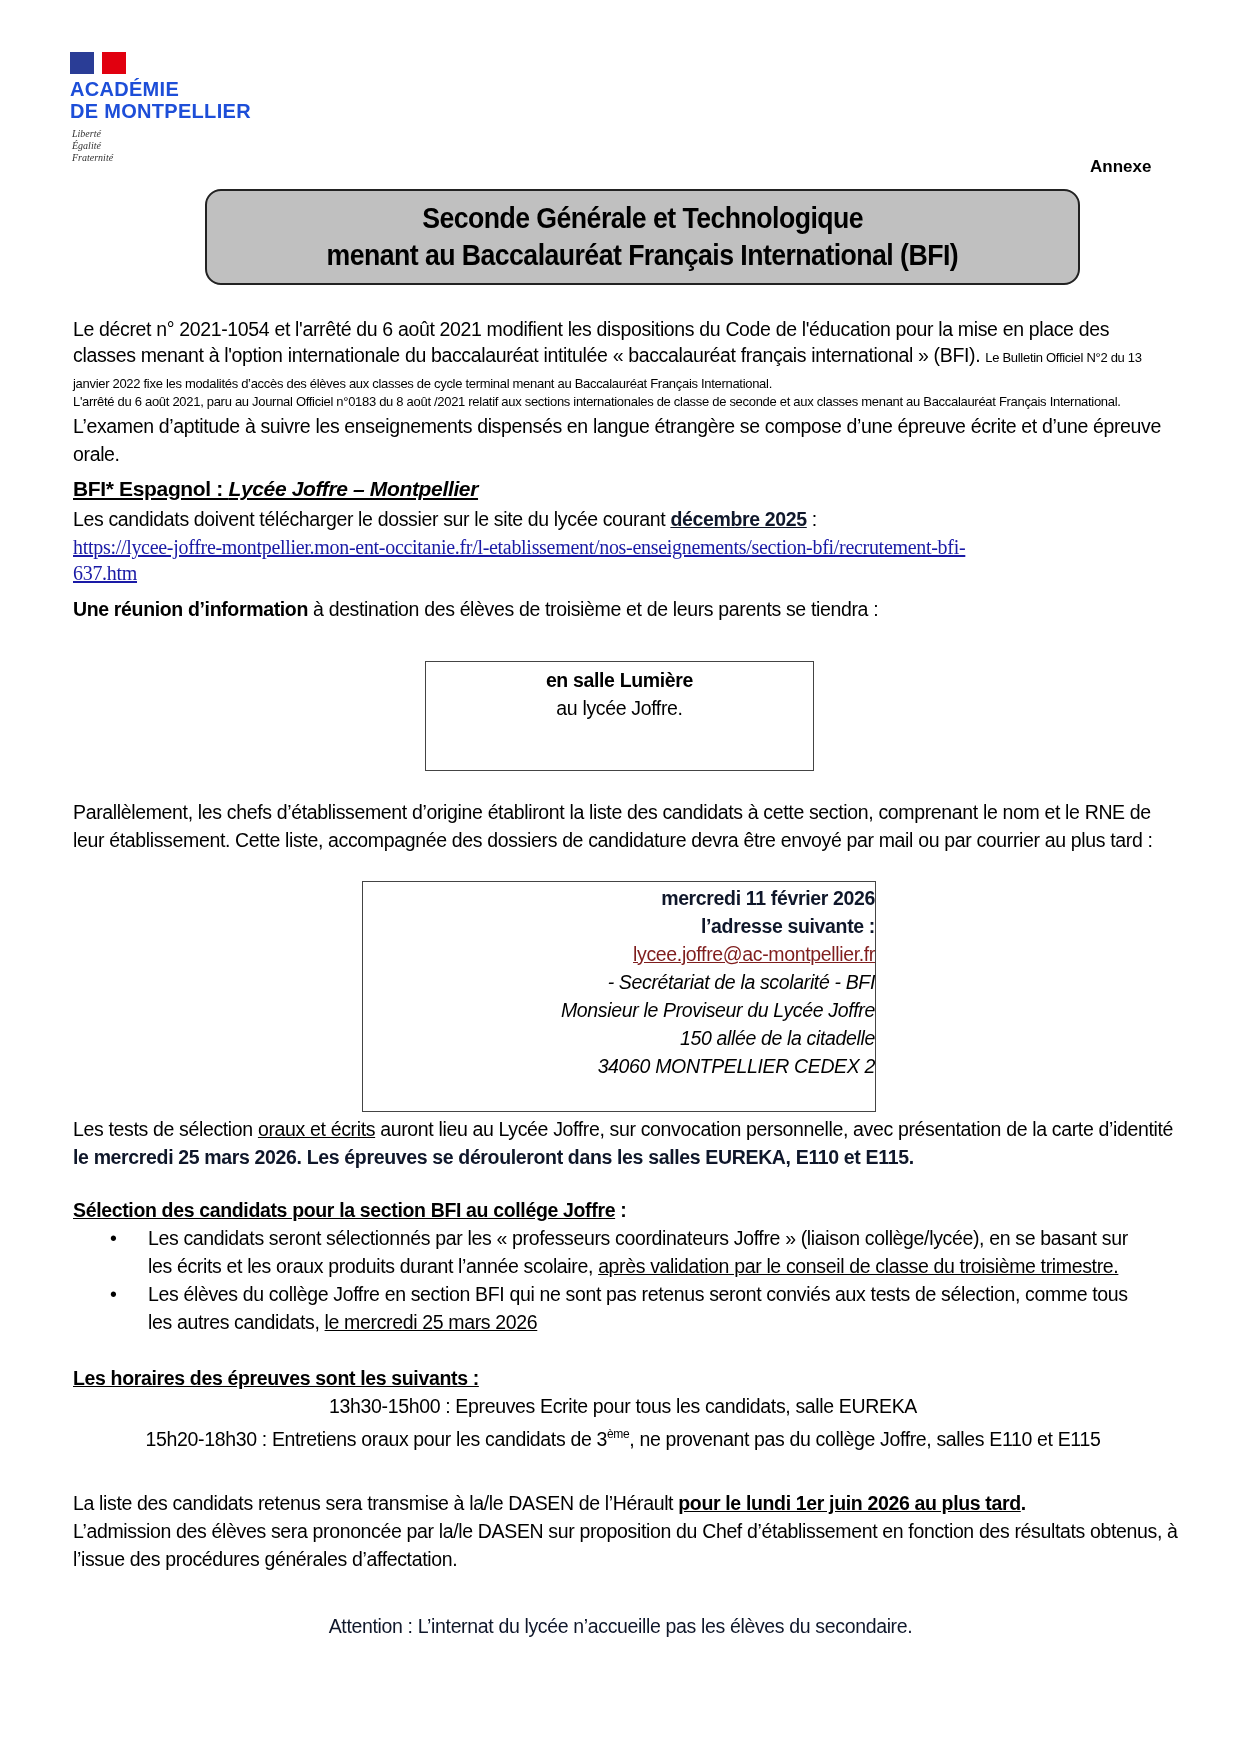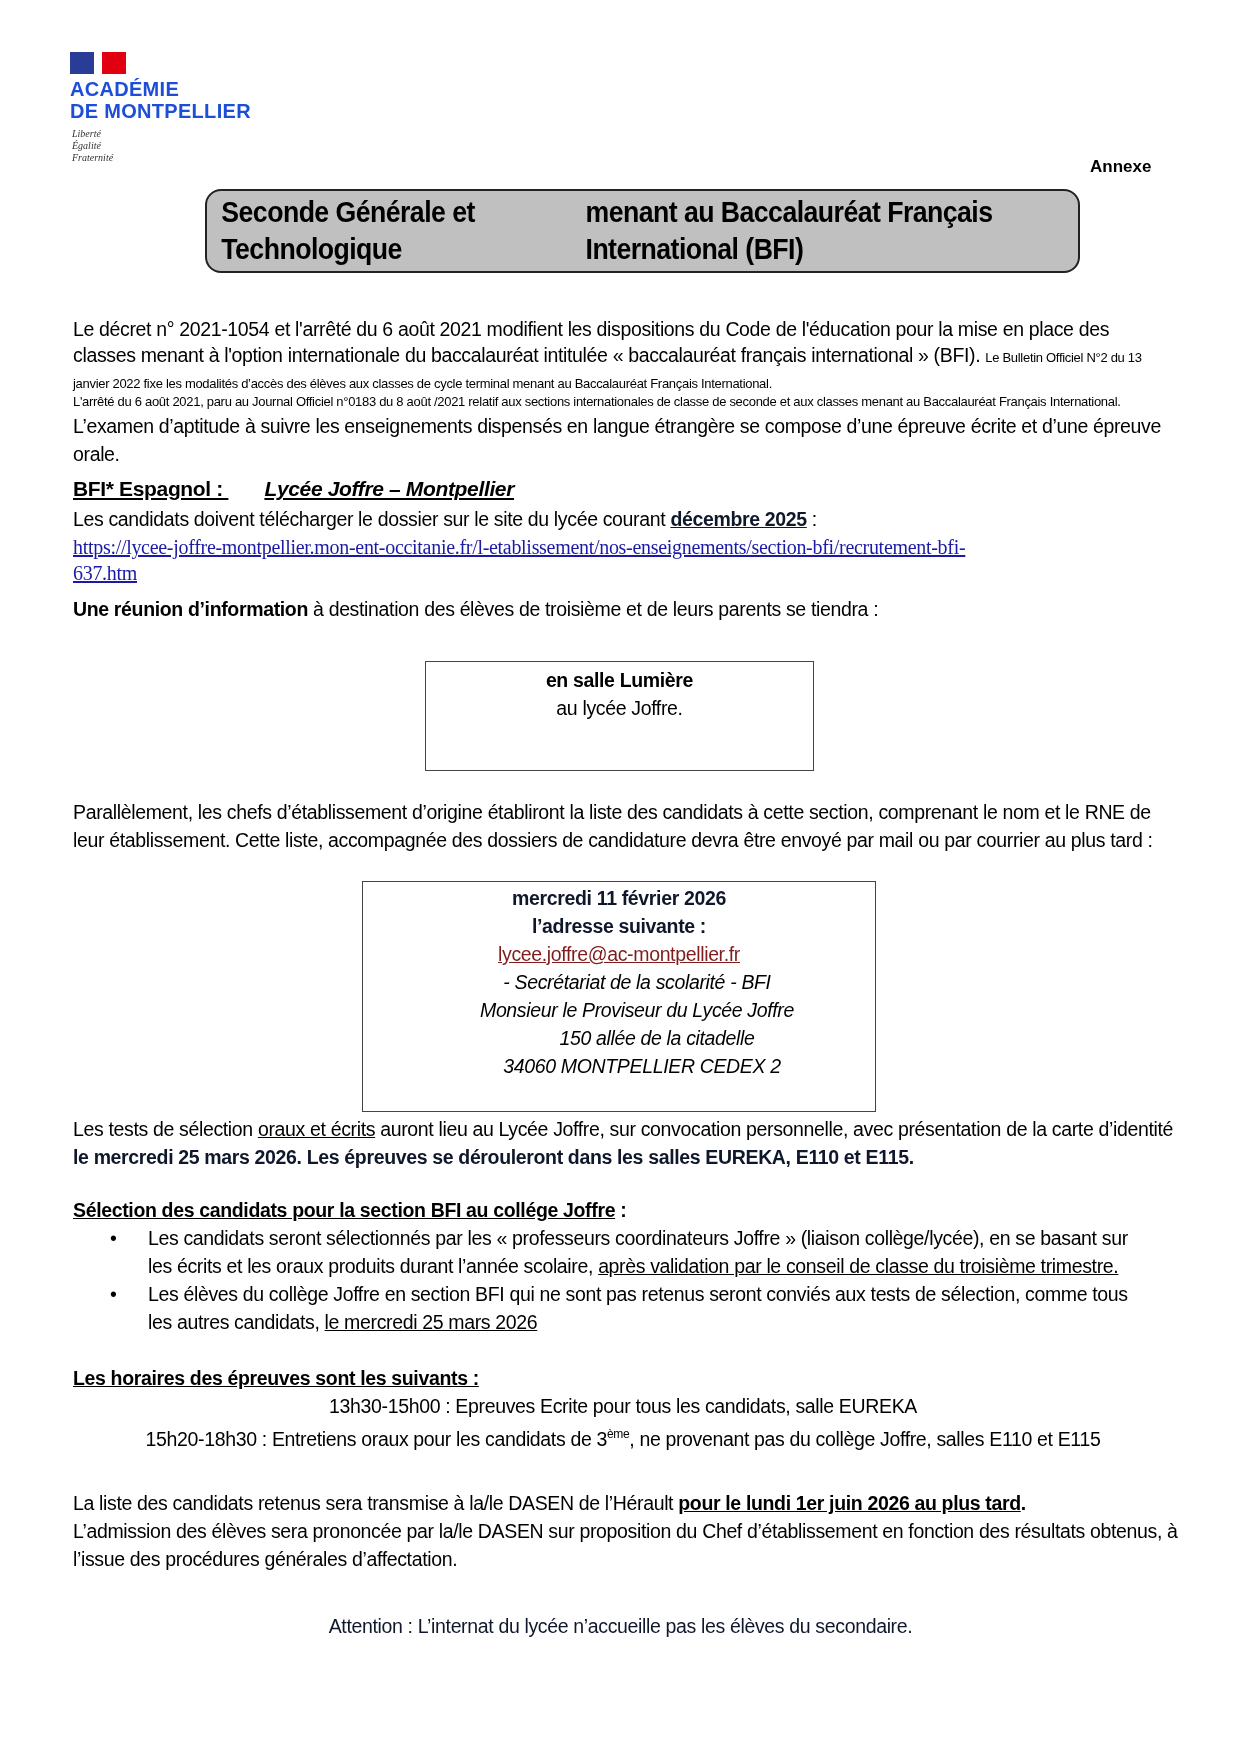--- a/index.html
+++ b/index.html
@@ -1,38 +1,38 @@
 <!DOCTYPE html>
 <html><head>
 <meta charset="utf-8">
 <style>
   html, body { margin: 0; padding: 0; background: #ffffff; }
   body { width: 1241px; height: 1755px; position: relative; overflow: hidden;
          font-family: "Liberation Sans", sans-serif; color: #000; }
   .abs { position: absolute; }
   .red { color: #0f172a; }
   .b { font-weight: bold; }
-  .i { font-style: italic; margin-left: 36px; }
+  .i { font-style: italic; }
   .u { text-decoration: underline; }
   .txt { font-size: 19.5px; line-height: 28px; letter-spacing: -0.35px; }
   .small { font-size: 13px; line-height: 16px; letter-spacing: -0.3px; }
 
   
   .flag { left: 70px; top: 52px; width: 56px; height: 22px; }
   .flag .blue { position: absolute; left: 0; top: 0; width: 24px; height: 22px; background: #2a3d96; }
   .flag .red-part { position: absolute; left: 32px; top: 0; width: 24px; height: 22px; background: #e1000f; }
   .flag .mid { position: absolute; left: 24px; top: 0; width: 8px; height: 22px; background: #fff; }
   .logo-name { left: 70px; top: 78px; font-weight: bold; font-size: 20px; line-height: 22px; letter-spacing: 0.3px; color: #1d4ed8; }
   .motto { left: 72px; top: 128px; font-family: "Liberation Serif", serif; font-style: italic; font-size: 10px; line-height: 12px; color: #333; }
 
   .annexe { left: 1090px; top: 129px; font-weight: bold; font-size: 17px; margin-top: 28px; }
 
-  .title-box { left: 205px; top: 189px; width: 875px; height: 84px; background: #c0c0c0;
+  .title-box { left: 205px; top: 189px; width: 875px; height: 96px; background: #c0c0c0;
                border: 2px solid #222; border-radius: 16px; box-sizing: border-box;
-               display: flex; flex-direction: row; justify-content: center; align-items: center; }
+               display: flex; flex-direction: column; justify-content: center; align-items: center; }
   .title-box div { font-weight: bold; font-size: 29px; line-height: 37px; letter-spacing: -0.6px; transform: scaleX(0.92); }
 
   .box { border: 1.5px solid #444; box-sizing: border-box; text-align: center; }
   .link { color: #1a1aa6; font-family: "Liberation Serif", serif; text-decoration: underline; font-size: 20px; letter-spacing: -0.3px; }
   .mail { color: #7f1d1d; text-decoration: underline; }
   .bullet { position: absolute; left: -38px; }
 </style>
 </head>
 <body>
 
@@ -83,21 +83,21 @@
   <span class="b">Une réunion d’information</span><span> à destination des élèves de troisième et de leurs parents se tiendra :</span>
 </div>
 
 <div class="abs box txt" style="left:425px; top:661px; width:389px; height:110px; padding-top:4px;">
   <div class="b">en salle Lumière</div>
   <div>au lycée Joffre.</div>
 </div>
 
 <div class="abs txt" style="left:73px; top:798px; width:1108px;">Parallèlement, les chefs d’établissement d’origine établiront la liste des candidats à cette section, comprenant le nom et le RNE de leur établissement. Cette liste, accompagnée des dossiers de candidature devra être envoyé par mail ou par courrier au plus tard :</div>
 
-<div class="abs box txt" style="left:362px; top:881px; width:514px; height:231px; padding-top:2px;">
+<div class="abs box txt" style="left:362px; top:881px; width:514px; height:231px; padding-top:2px;text-align:right;">
   <div class="red b">mercredi 11 février 2026</div>
   <div class="red b">l’adresse suivante :</div>
   <div class="mail">lycee.joffre@ac-montpellier.fr</div>
   <div class="i">- Secrétariat de la scolarité - BFI</div>
   <div class="i">Monsieur le Proviseur du Lycée Joffre</div>
   <div class="i" style="padding-left:40px;">150 allée de la citadelle</div>
   <div class="i" style="padding-left:10px;">34060 MONTPELLIER CEDEX 2</div>
 </div>
 
 <div class="abs txt" style="left:73px; top:1115px; width:1108px;">

